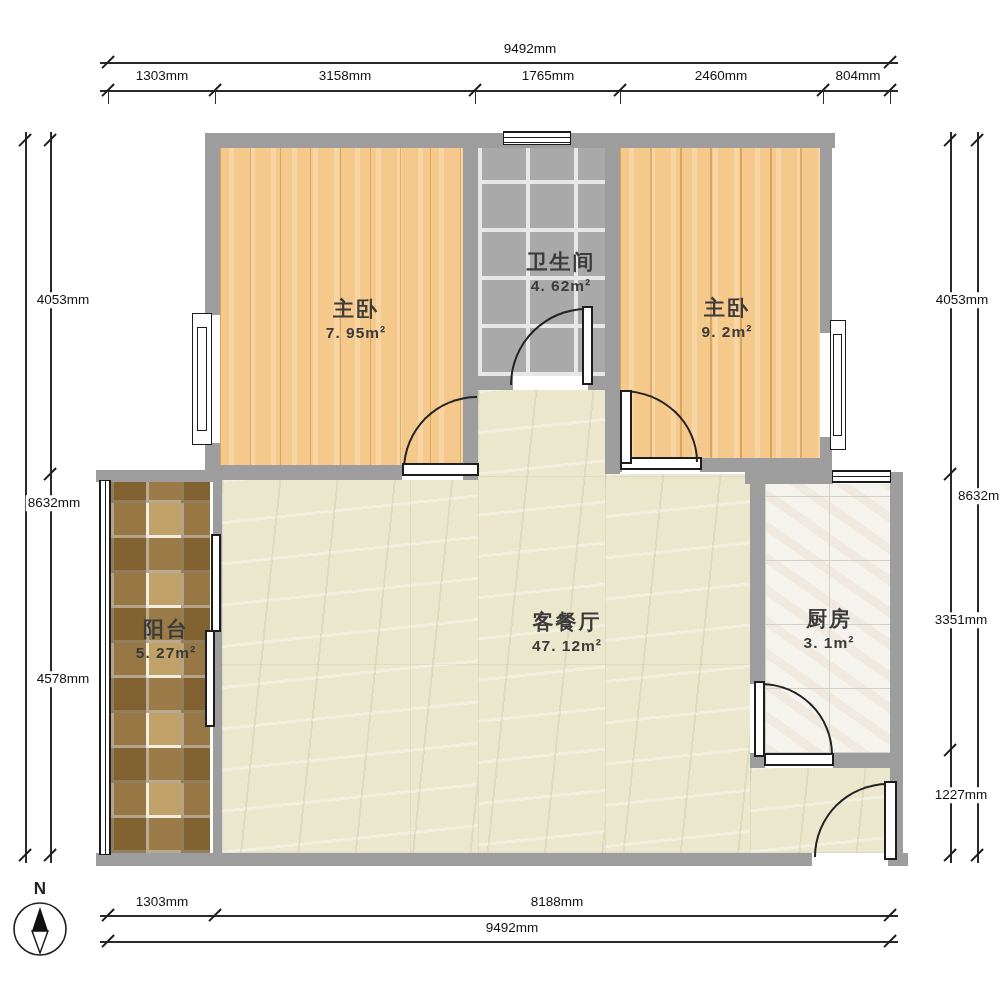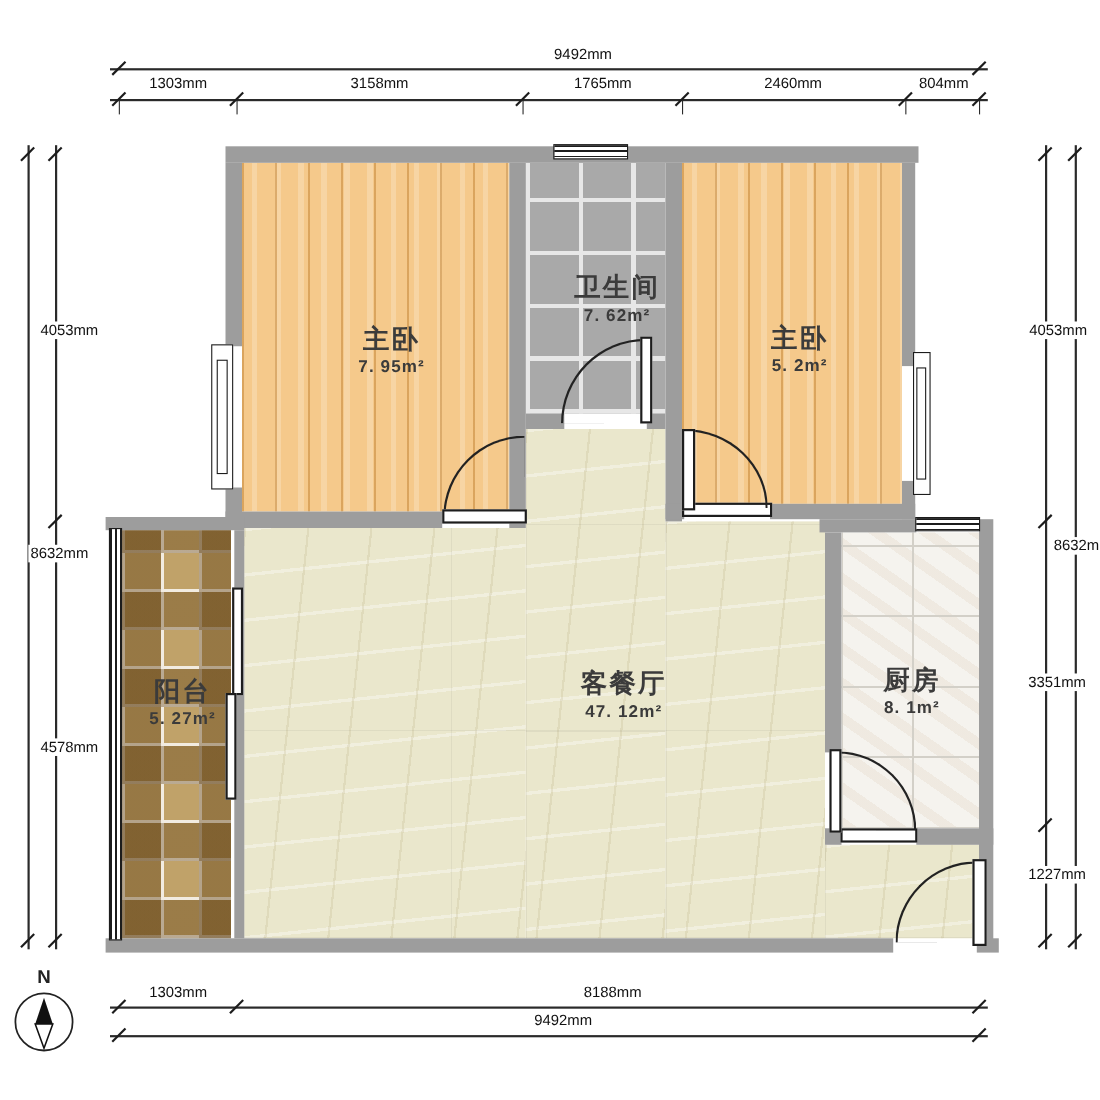--- a/index.html
+++ b/index.html
@@ -52,21 +52,21 @@
   .win-inner { position:absolute; background:#fff; border:1.4px solid #1c1c1c; }
   .win-h { position:absolute; border:1.6px solid #1c1c1c;
            background:repeating-linear-gradient(180deg,#1c1c1c 0 1.4px,#fff 1.4px 4.8px); }
   .win-v { position:absolute; border:1.6px solid #1c1c1c;
            background:repeating-linear-gradient(90deg,#1c1c1c 0 1.4px,#fff 1.4px 4.6px); }
   .backing { position:absolute; background:#fff; }
 
   
   .room-label { position:absolute; transform:translate(-50%,-50%); text-align:center;
                 color:#3b3b3b; font-weight:bold; white-space:nowrap; }
-  .rname { font-size:24px; letter-spacing:2px; display:block; }
+  .rname { font-size:21px; letter-spacing:2px; display:block; }
   .rarea { font-size:15.5px; letter-spacing:1px; display:block; margin-top:1px; }
 
   
   .compass { position:absolute; left:8px; top:880px; width:64px; height:80px; text-align:center; }
   .compass .nlabel { display:block; font-size:17px; font-weight:bold; color:#222; line-height:1;
                      margin-bottom:2px; }
 </style>
 </head>
 <body>
 
@@ -194,33 +194,33 @@
 
   <div class="arc arc-tl" style="left:814px;top:783px;width:74px;height:74px;"></div>
   <div class="leaf" style="left:884px;top:781px;width:13px;height:79px;"></div>
 
   <div class="room-label" style="left:356px;top:318px;">
     <span class="rname">主卧</span>
     <span class="rarea">7. 95m²</span>
   </div>
   <div class="room-label" style="left:561px;top:271px;">
     <span class="rname">卫生间</span>
-    <span class="rarea">7. 62m²</span>
+    <span class="rarea">4. 62m²</span>
   </div>
   <div class="room-label" style="left:727px;top:317px;">
     <span class="rname">主卧</span>
-    <span class="rarea">5. 2m²</span>
+    <span class="rarea">9. 2m²</span>
   </div>
   <div class="room-label" style="left:567px;top:631px;">
     <span class="rname">客餐厅</span>
     <span class="rarea">47. 12m²</span>
   </div>
   <div class="room-label" style="left:829px;top:628px;">
     <span class="rname">厨房</span>
-    <span class="rarea">8. 1m²</span>
+    <span class="rarea">3. 1m²</span>
   </div>
   <div class="room-label" style="left:166px;top:638px;">
     <span class="rname">阳台</span>
     <span class="rarea">5. 27m²</span>
   </div>
 
   <div class="compass">
     <span class="nlabel">N</span>
     <svg width="60" height="60" viewBox="0 0 60 60">
       <circle cx="30" cy="30" r="26" fill="#fff" stroke="#222" stroke-width="1.6"></circle>

